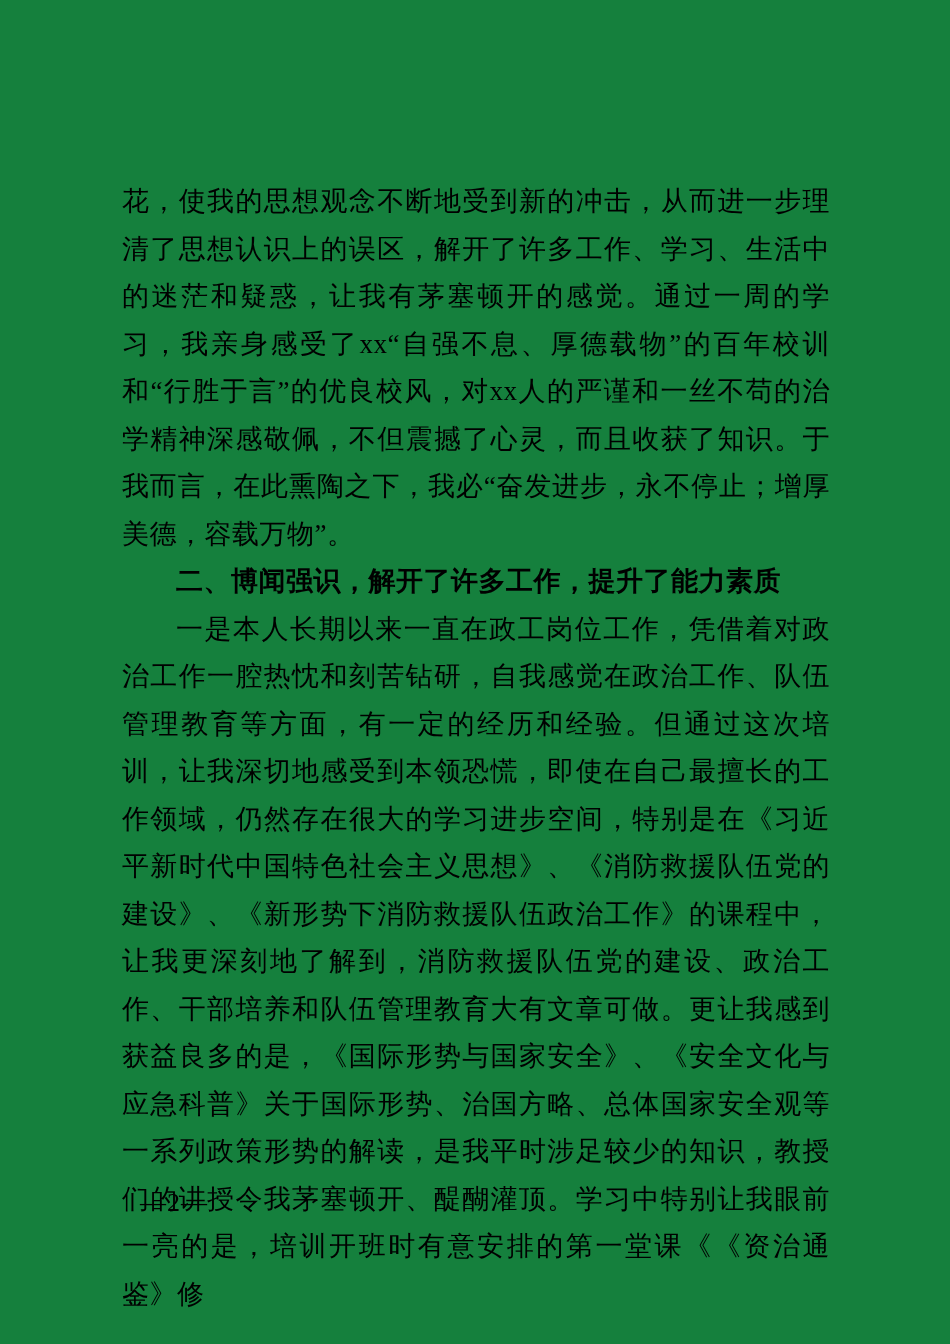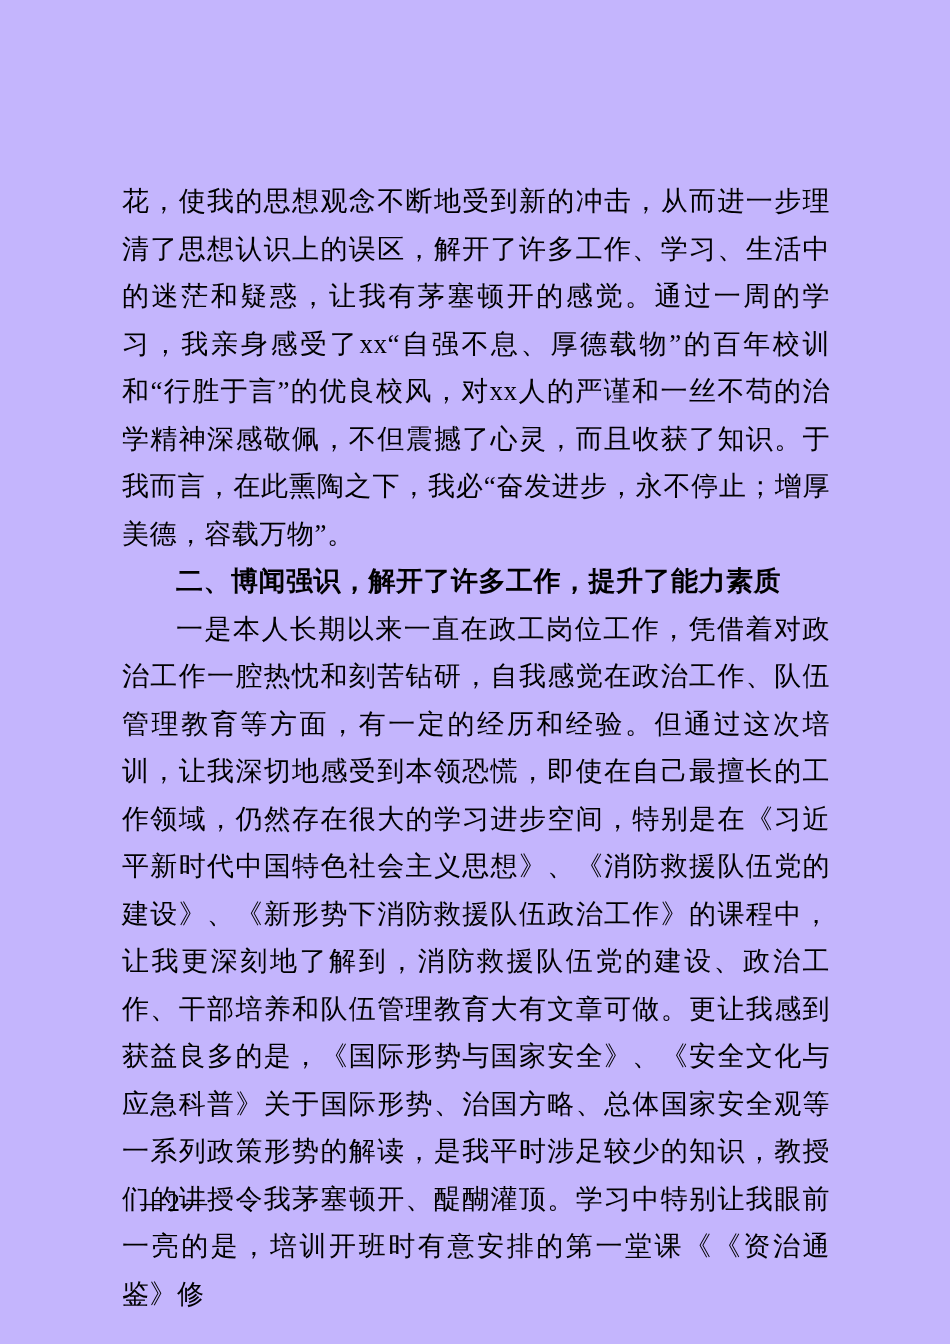--- a/index.html
+++ b/index.html
@@ -4,21 +4,21 @@
 <style>
   html, body {
     margin: 0;
     padding: 0;
     background: #ffffff;
   }
   .page {
     position: relative;
     width: 950px;
     height: 1344px;
-    background: #c4b5fd;
+    background: #15803d;
     color: #000000;
     font-family: "Liberation Serif", serif;
     overflow: hidden;
   }
   .content {
     position: absolute;
     left: 122px;
     top: 178px;
     width: 708px;
     font-size: 27px;

